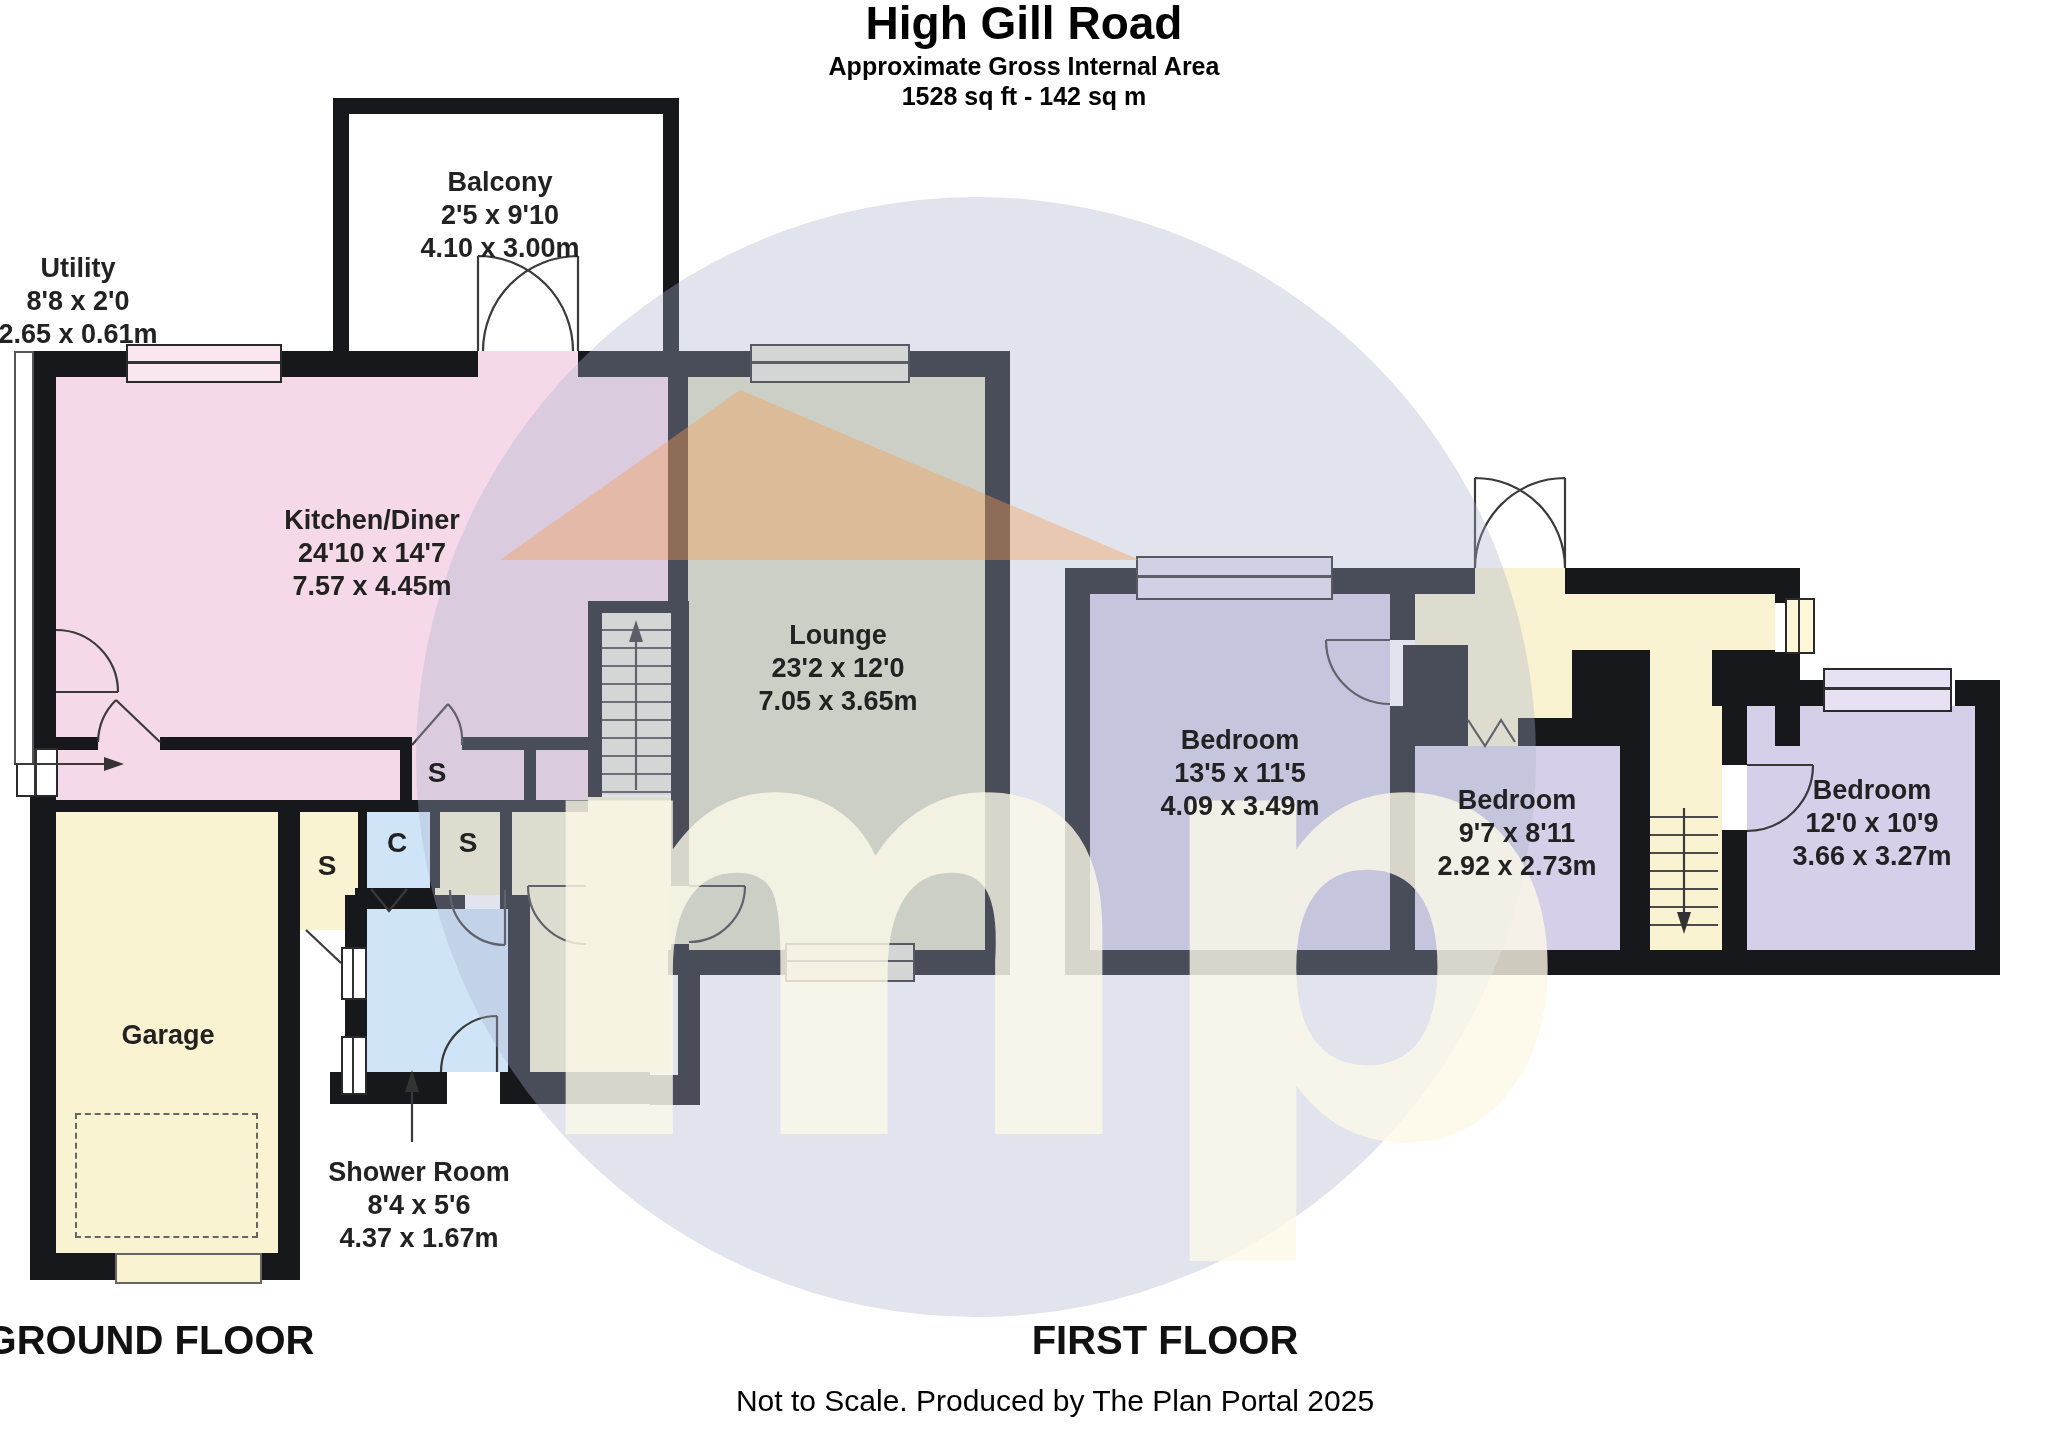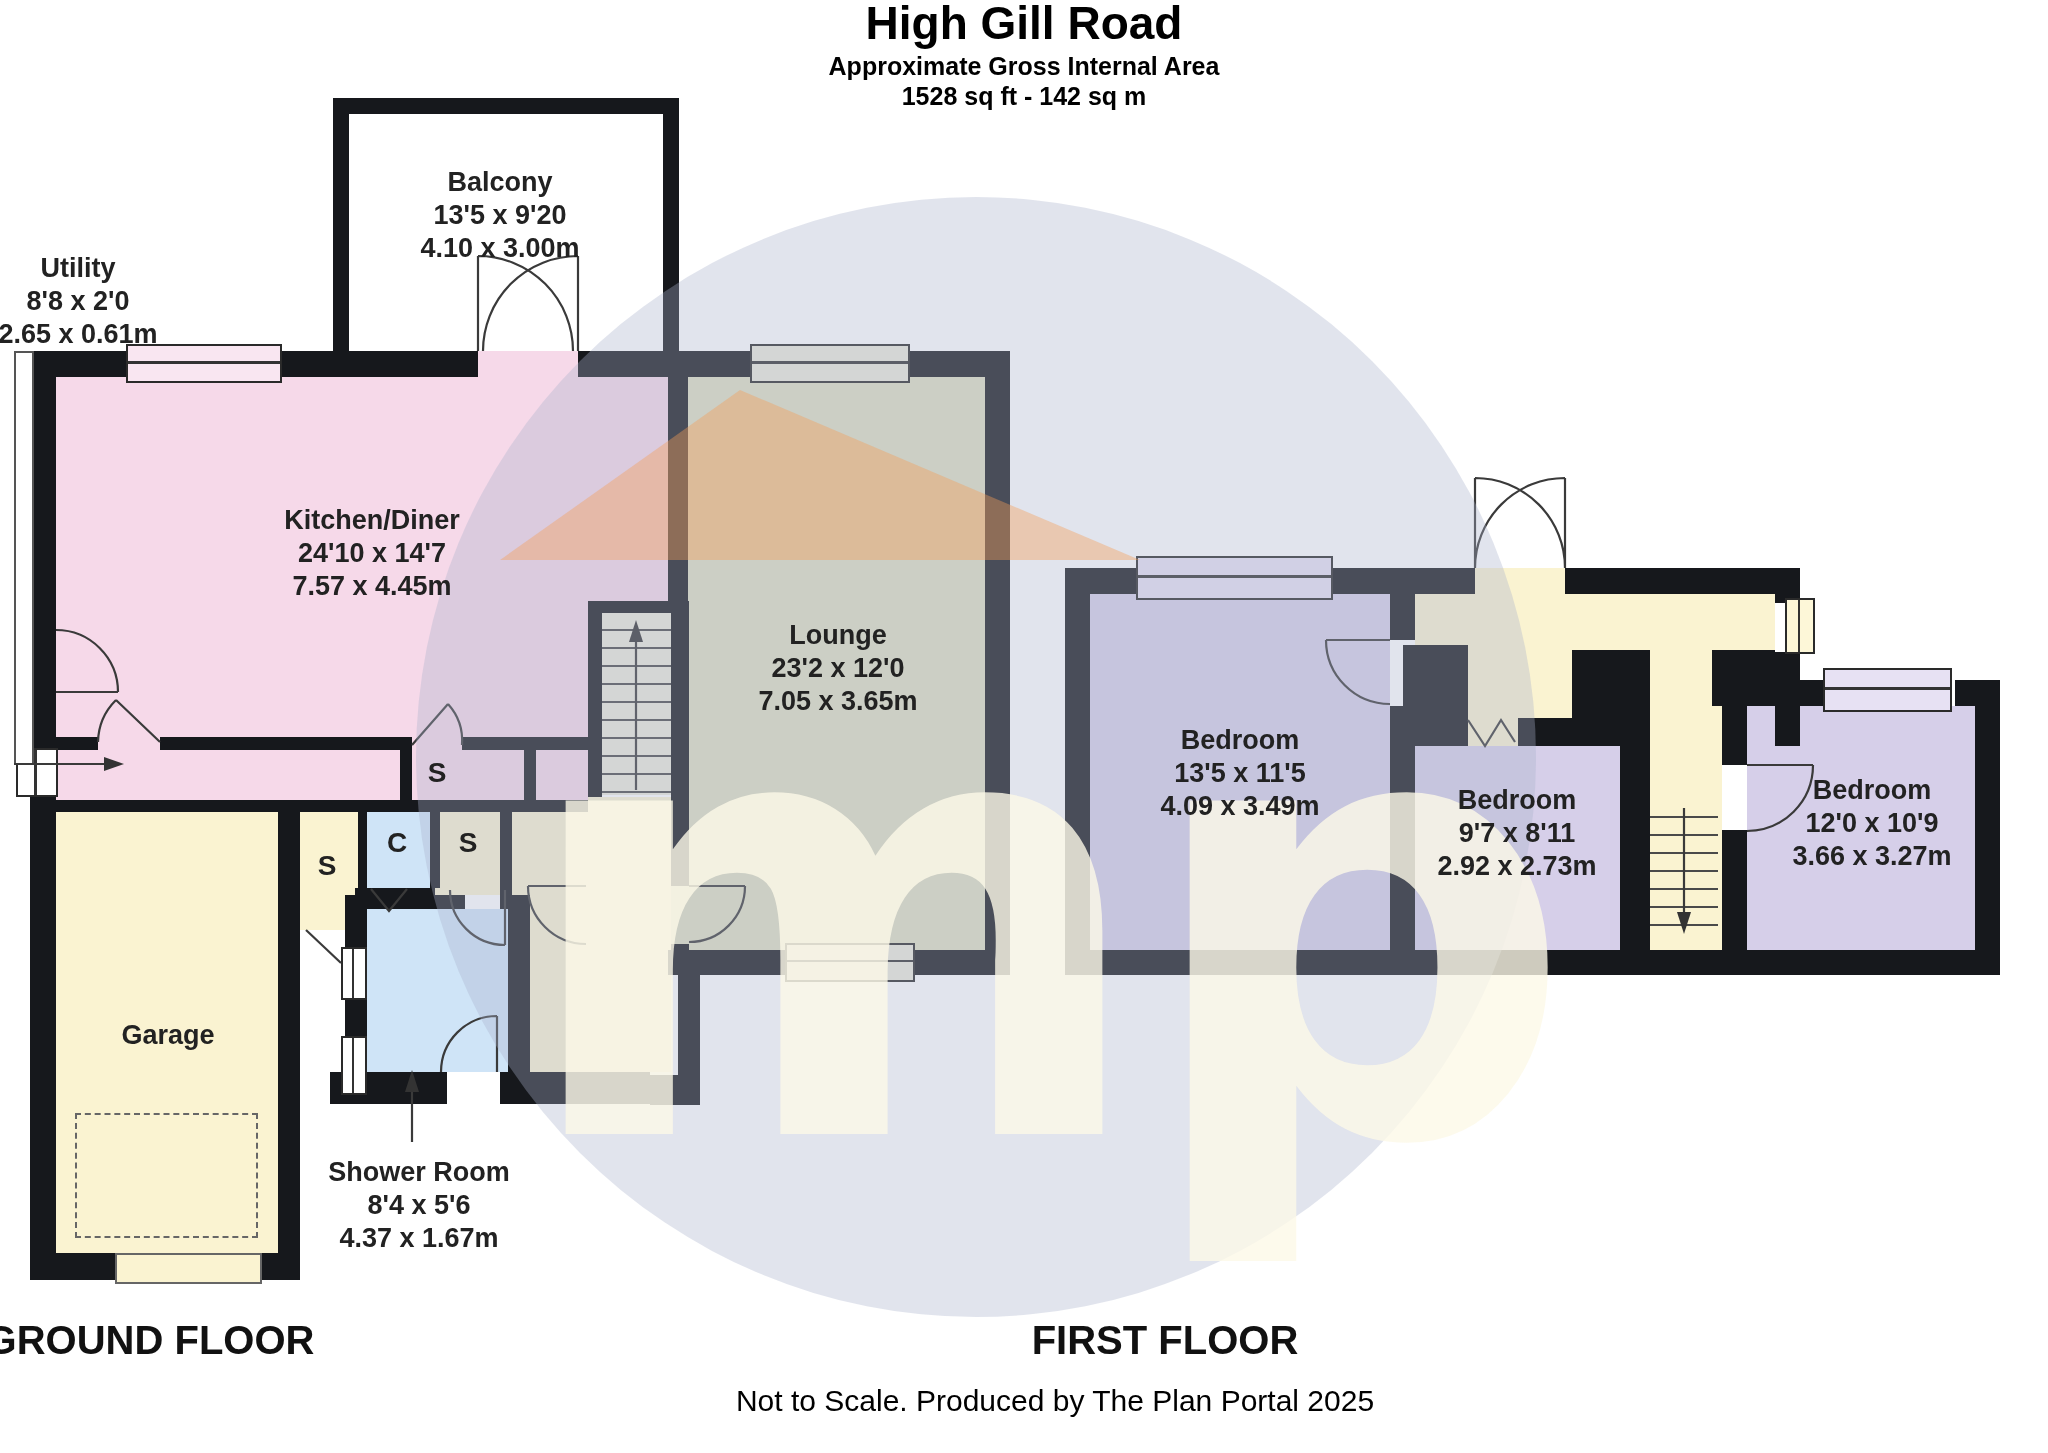--- a/index.html
+++ b/index.html
@@ -196,21 +196,21 @@
   <div id="wm-circle"></div>
   <div id="wm-roof"></div>
   <div id="wm-mp">mp</div>
 
   <div id="main-title" class="title">High Gill Road</div>
   <div id="subtitle1" class="title">Approximate Gross Internal Area</div>
   <div id="subtitle2" class="title">1528 sq ft - 142 sq m</div>
 
   <div class="rlabel" style="left:500px;top:166px;">
     <div>Balcony</div>
-    <div>13'5 x 9'20</div>
+    <div>2'5 x 9'10</div>
     <div>4.10 x 3.00m</div>
   </div>
 
   <div class="rlabel" style="left:78px;top:252px;">
     <div>Utility</div>
     <div>8'8 x 2'0</div>
     <div>2.65 x 0.61m</div>
   </div>
 
   <div class="rlabel" style="left:372px;top:504px;">

